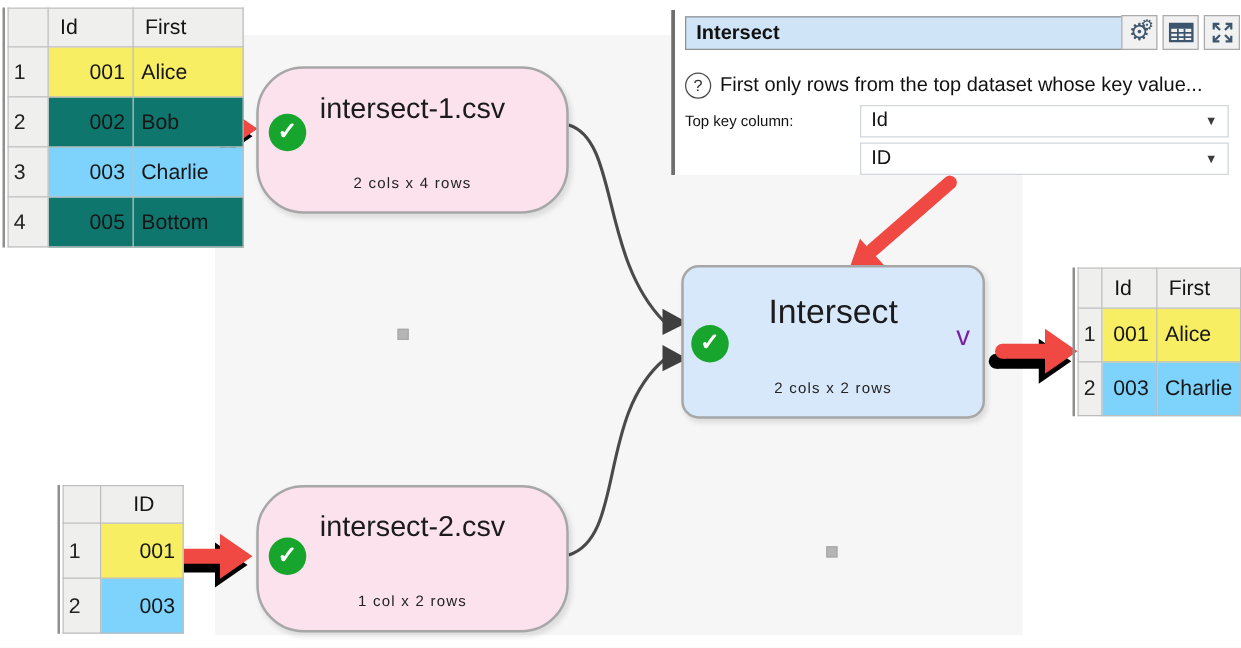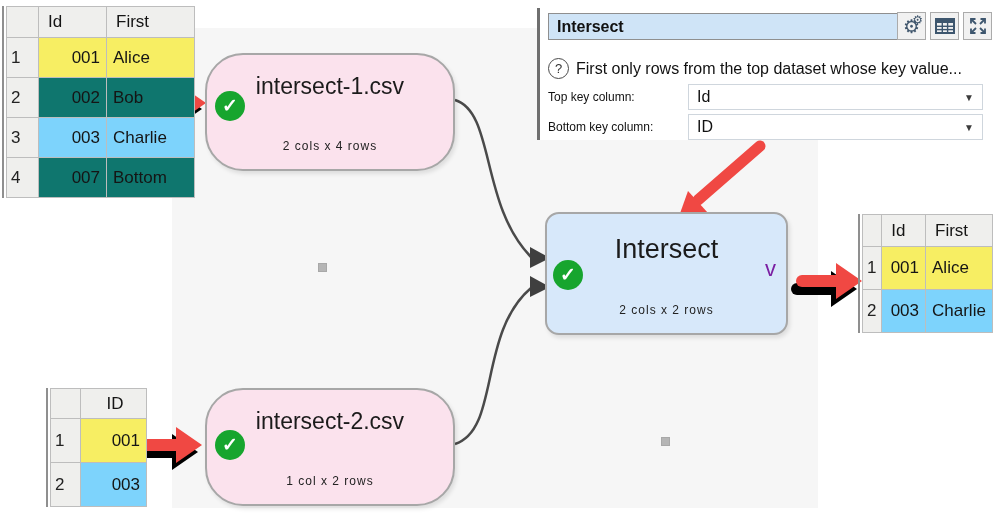--- a/index.html
+++ b/index.html
@@ -129,21 +129,21 @@
       <td class="cell-plain idcell">002</td>
       <td class="cell-plain">Bob</td>
     </tr>
     <tr>
       <td class="numcol">3</td>
       <td class="cell-purple idcell">003</td>
       <td class="cell-purple">Charlie</td>
     </tr>
     <tr>
       <td class="numcol">4</td>
-      <td class="cell-plain idcell">007</td>
+      <td class="cell-plain idcell">005</td>
       <td class="cell-plain">Bottom</td>
     </tr>
   </tbody>
     </table>
 </div>
 
 <div class="tbl-wrap" style="left:46px;top:388px;">
   <table class="dtable bl-table">
     <tbody>
         <tr>
@@ -239,20 +239,17 @@
   </div>
 
   <div class="field-row row-top">
     <span class="field-label">Top key column:</span>
   </div>
   <div class="combo" style="top:76px;">
     <span class="combo-value">Id</span>
     <span class="combo-caret">▼</span>
   </div>
 
-  <div class="field-row row-bottom">
-    <span class="field-label">Bottom key column:</span>
-  </div>
   <div class="combo" style="top:106px;">
     <span class="combo-value">ID</span>
     <span class="combo-caret">▼</span>
   </div>
 </div>
 
 </body></html>

